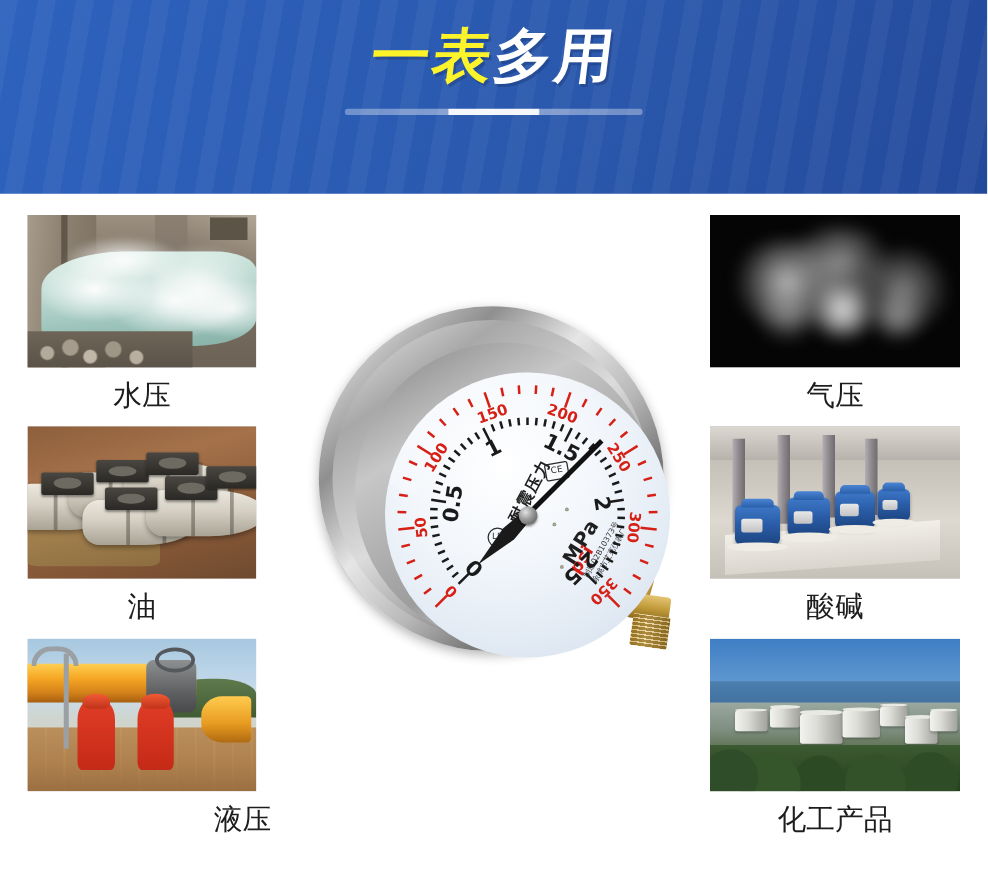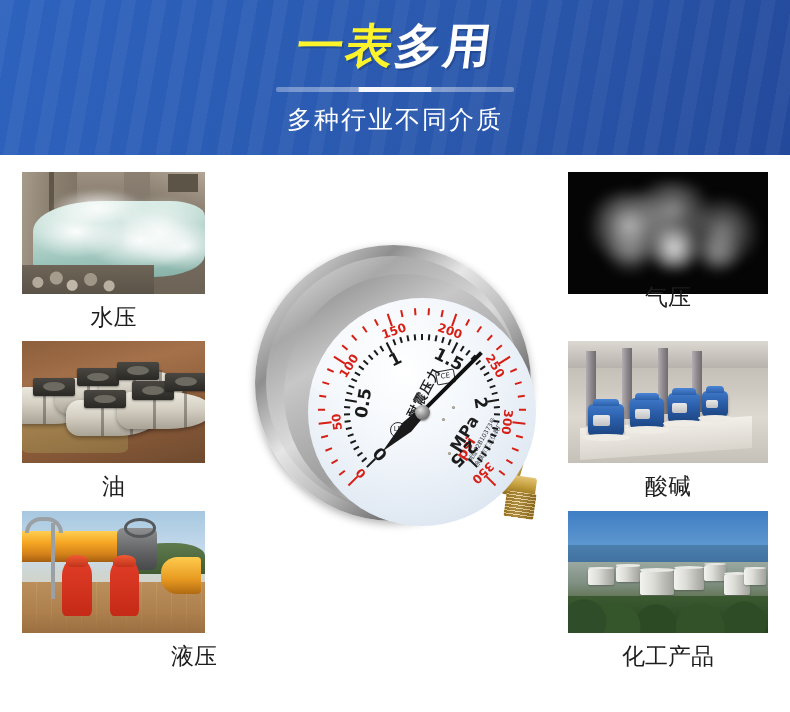--- a/index.html
+++ b/index.html
@@ -284,21 +284,20 @@
 </head>
 <body>
 
 <div id="page">
 
   <div class="banner">
     <div class="banner-title">
       <span class="t-yellow">一表</span><span class="t-white">多用</span>
     </div>
     <div class="divider"></div>
-    <div class="banner-sub">多种行业不同介质</div>
   </div>
 
   <div class="card" style="left:22px;top:172px;">
     <div class="photo">
       <div class="ph w-base"></div>
       <div class="w-wall"></div>
       <div class="w-wall2"></div>
       <div class="w-right"></div>
       <div class="w-right2"></div>
       <div class="w-water"></div>
@@ -365,21 +364,21 @@
   <div class="card right" style="left:568px;top:172px;">
     <div class="photo">
       <div class="ph s-black"></div>
       <div class="smoke sm1"></div>
       <div class="smoke sm2"></div>
       <div class="smoke sm4"></div>
       <div class="smoke sm5"></div>
       <div class="smoke sm6"></div>
       <div class="smoke sm3"></div>
     </div>
-    <div class="card-label" style="top:112px;font-family:Liberation Mono, monospace;">气压</div>
+    <div class="card-label" style="top:130px;">气压</div>
   </div>
 
   <div class="card right" style="left:568px;top:341px;">
     <div class="photo">
       <div class="ph p-room"></div>
       <div class="p-ceiling"></div>
       <div class="p-pipe" style="left:9%;top:8%;height:62%;"></div>
       <div class="p-pipe" style="left:27%;top:6%;height:58%;"></div>
       <div class="p-pipe" style="left:45%;top:6%;height:54%;"></div>
       <div class="p-pipe" style="left:62%;top:8%;height:50%;"></div>

